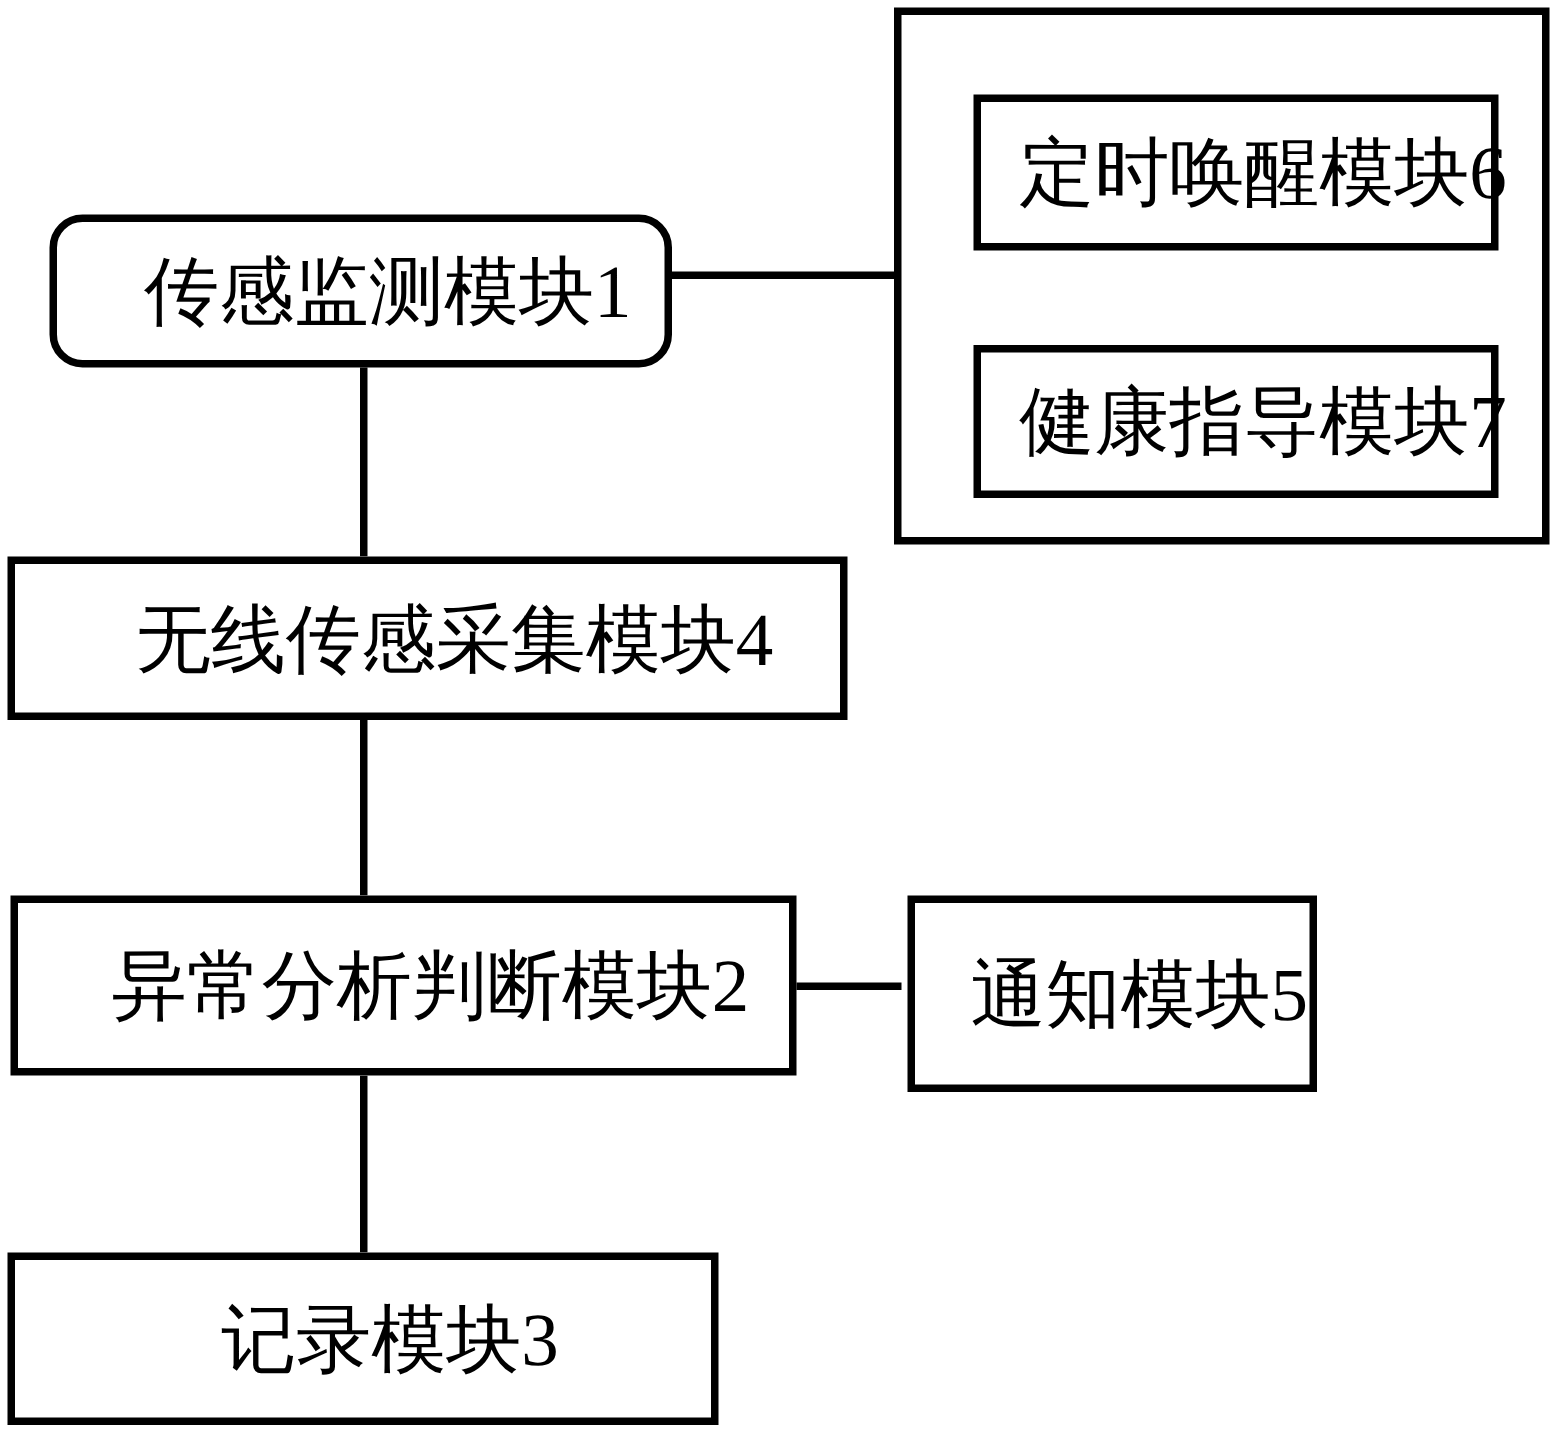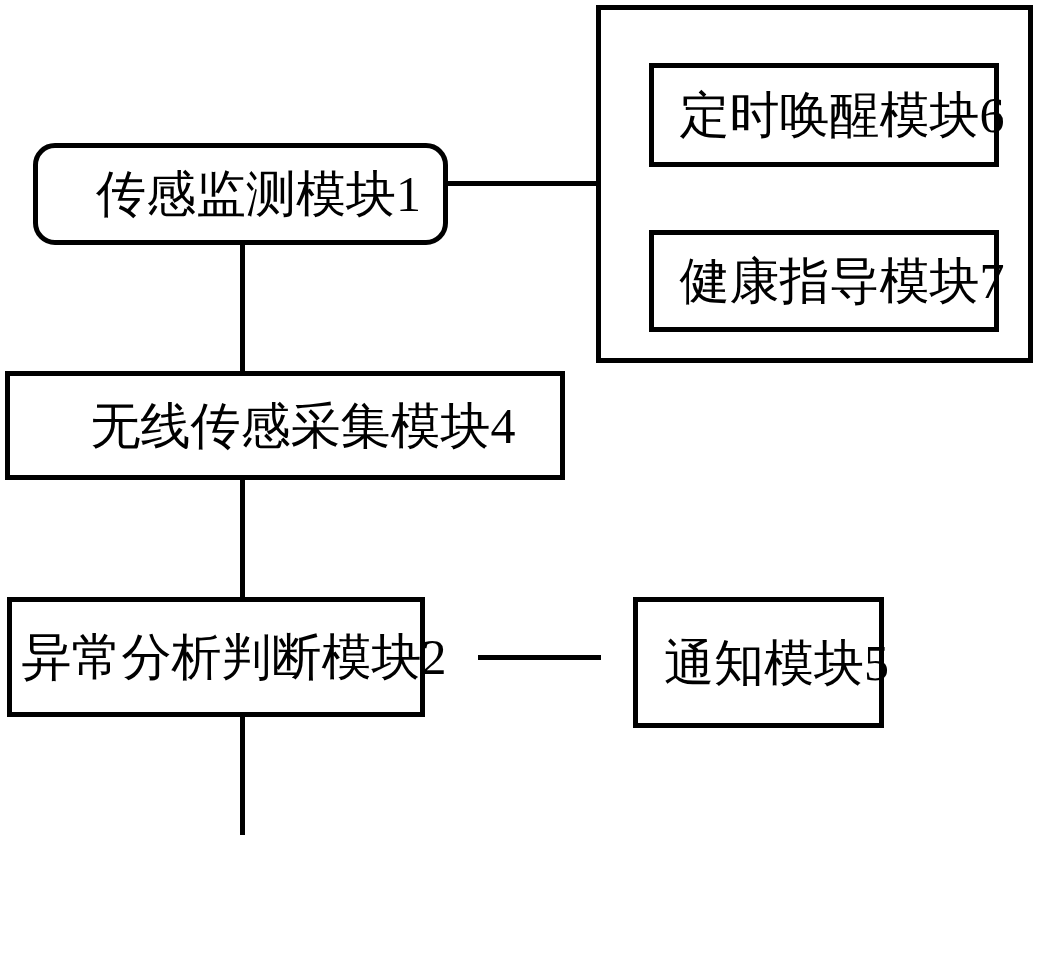--- a/index.html
+++ b/index.html
@@ -38,22 +38,22 @@
   .conn {
     position: absolute;
     background: #000000;
   }
   
   #node-sensor-monitoring   { left: 33px;  top: 143px; width: 415px; height: 102px; border-radius: 22px; }
   #group-aux                { left: 596px; top: 5px;   width: 437px; height: 358px; }
   #node-timer-wakeup        { left: 649px; top: 63px;  width: 350px; height: 104px; }
   #node-health-guidance     { left: 649px; top: 202px; width: 350px; height: 102px; margin-top: 28px; }
   #node-wireless-collection { left: 5px;   top: 371px; width: 560px; height: 109px; }
-  #node-abnormal-analysis   { left: 7px;   top: 597px; width: 418px; height: 120px; }
-  #node-notification        { left: 633px; top: 597px; width: 251px; height: 131px; }
+  #node-abnormal-analysis   { left: 7px;   top: 597px; width: 524px; height: 120px; }
+  #node-notification        { left: 605px; top: 597px; width: 273px; height: 131px; }
   #node-record              { left: 5px;   top: 835px; width: 474px; height: 115px; }
 
   #conn-sensor-to-group     { left: 448px; top: 181px; width: 148px; height: 5px; }
   #conn-sensor-to-wireless  { left: 240px; top: 245px; width: 5px;   height: 126px; }
   #conn-wireless-to-abnormal{ left: 240px; top: 480px; width: 5px;   height: 117px; }
   #conn-abnormal-to-notify  { left: 478px; top: 655px; width: 123px; height: 5px; }
   #conn-abnormal-to-record  { left: 240px; top: 717px; width: 5px;   height: 118px; }
 </style>
 </head>
 <body>
@@ -85,14 +85,17 @@
   </div>
 
   <div class="node" id="node-abnormal-analysis">
     <span>异常分析判断模块2</span>
   </div>
 
   <div class="node" id="node-notification">
     <span>通知模块5</span>
   </div>
 
+  <div class="node" id="node-record">
+    <span>记录模块3</span>
+  </div>
 
 </div>
 
 </body></html>

